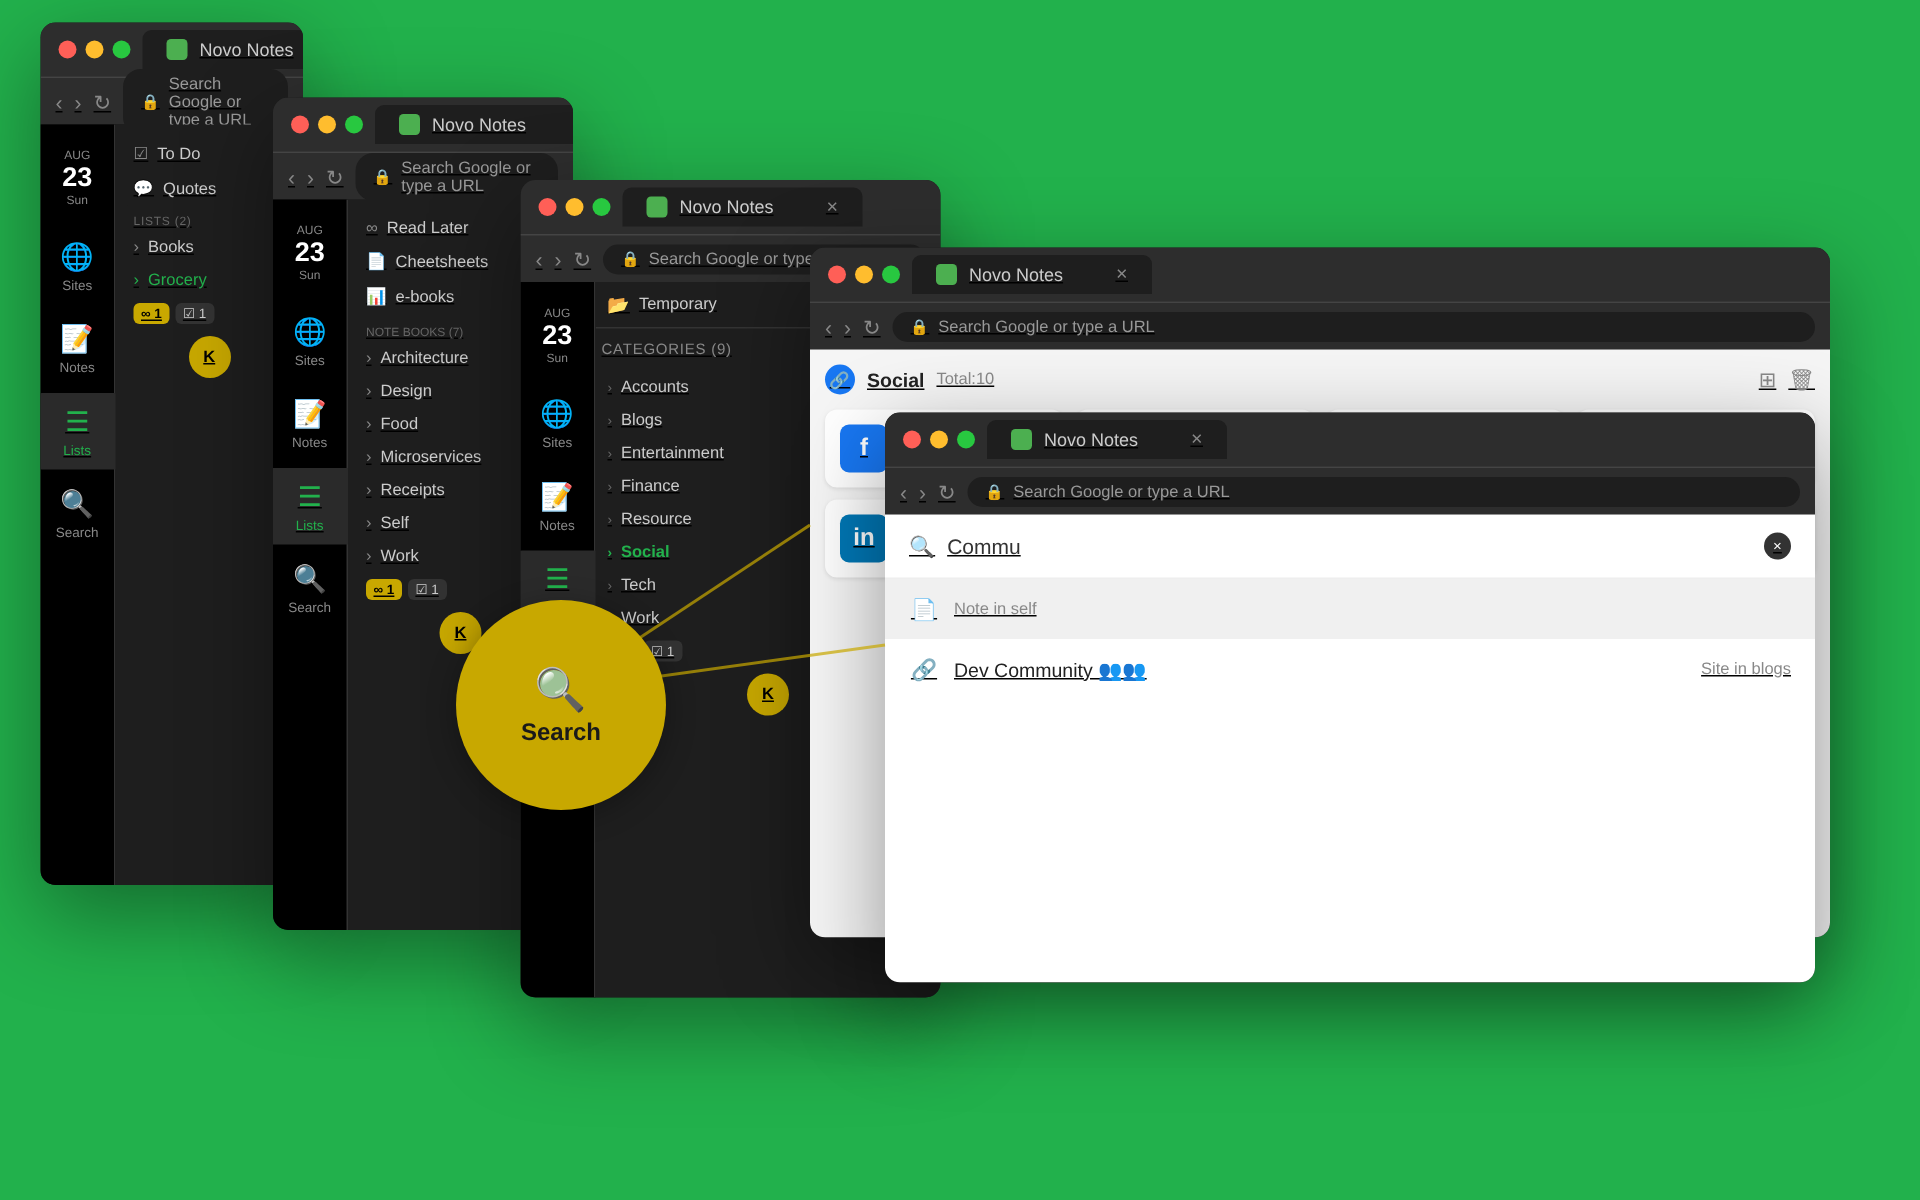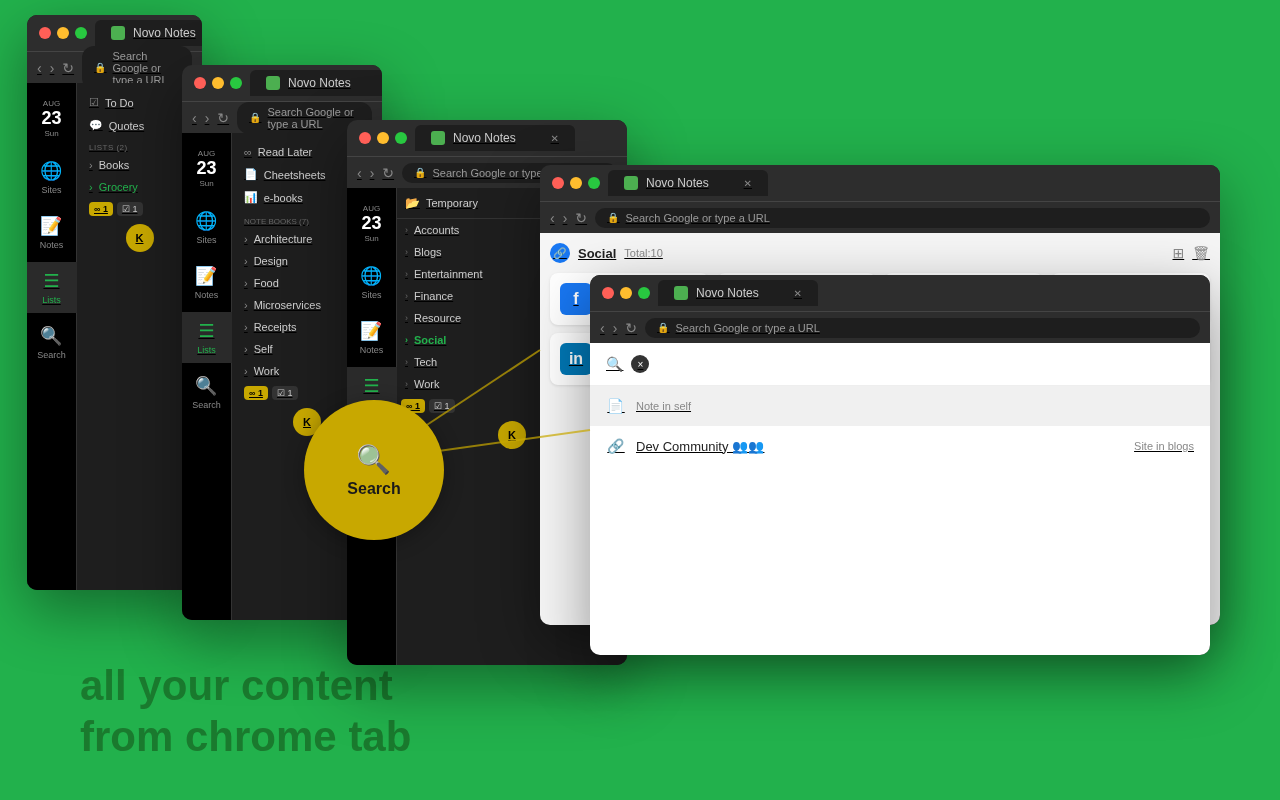--- a/index.html
+++ b/index.html
@@ -637,20 +637,24 @@
         <span class="sidebar-icon">🔍</span>
         <span class="sidebar-label">Search</span>
       </div>
     </div>
     <div style="flex:1; background:#1e1e1e; overflow-y:auto;">
 
       <div style="display:flex;align-items:center;padding:8px 8px;gap:6px;border-bottom:1px solid #333;">
         <span style="font-size:12px;color:#888;">📂</span>
         <span style="font-size:11px;color:#ccc;">Temporary</span>
       </div>
+      <div class="cat-header">
+        <span>CATEGORIES (9)</span>
+        <span style="cursor:pointer;font-size:14px;color:#888;">+</span>
+      </div>
       <div class="cat-item">
           <span class="cat-arrow">›</span>
           <span>Accounts</span>
         </div>
       <div class="cat-item">
           <span class="cat-arrow">›</span>
           <span>Blogs</span>
         </div>
       <div class="cat-item">
           <span class="cat-arrow">›</span>
@@ -804,20 +808,21 @@
     <span class="nav-btn">›</span>
     <span class="nav-btn">↻</span>
     <div class="address-bar">
       <span style="font-size:10px;">🔒</span>
       <span>Search Google or type a URL</span>
     </div>
   </div>
   <div class="search-popup-content">
     <div class="search-bar-popup">
       <span class="search-icon-popup">🔍</span>
+      <span class="search-input-popup">Commu</span>
       <div class="search-close-btn">×</div>
     </div>
     <div class="search-result-item highlighted">
       <span class="result-icon">📄</span>
       <span class="result-meta">Note in self</span>
     </div>
     <div class="search-result-item">
       <span class="result-icon">🔗</span>
       <span class="result-name">Dev Community 👥👥</span>
       <span class="result-meta">Site in blogs</span>
@@ -830,17 +835,13 @@
   <span class="search-circle-label">Search</span>
 </div>
 
 <svg class="connector-svg">
 
   <line x1="374" y1="460" x2="540" y2="350" stroke="#c8a800" stroke-width="2" opacity="0.7"></line>
   <line x1="374" y1="460" x2="590" y2="430" stroke="#c8a800" stroke-width="2" opacity="0.7"></line>
 </svg>
 
 <div class="bottom-text">
-  <div class="tagline">
-    <div>all your content</div>
-    <div>from chrome tab</div>
-  </div>
 </div>
 
 </body></html>

